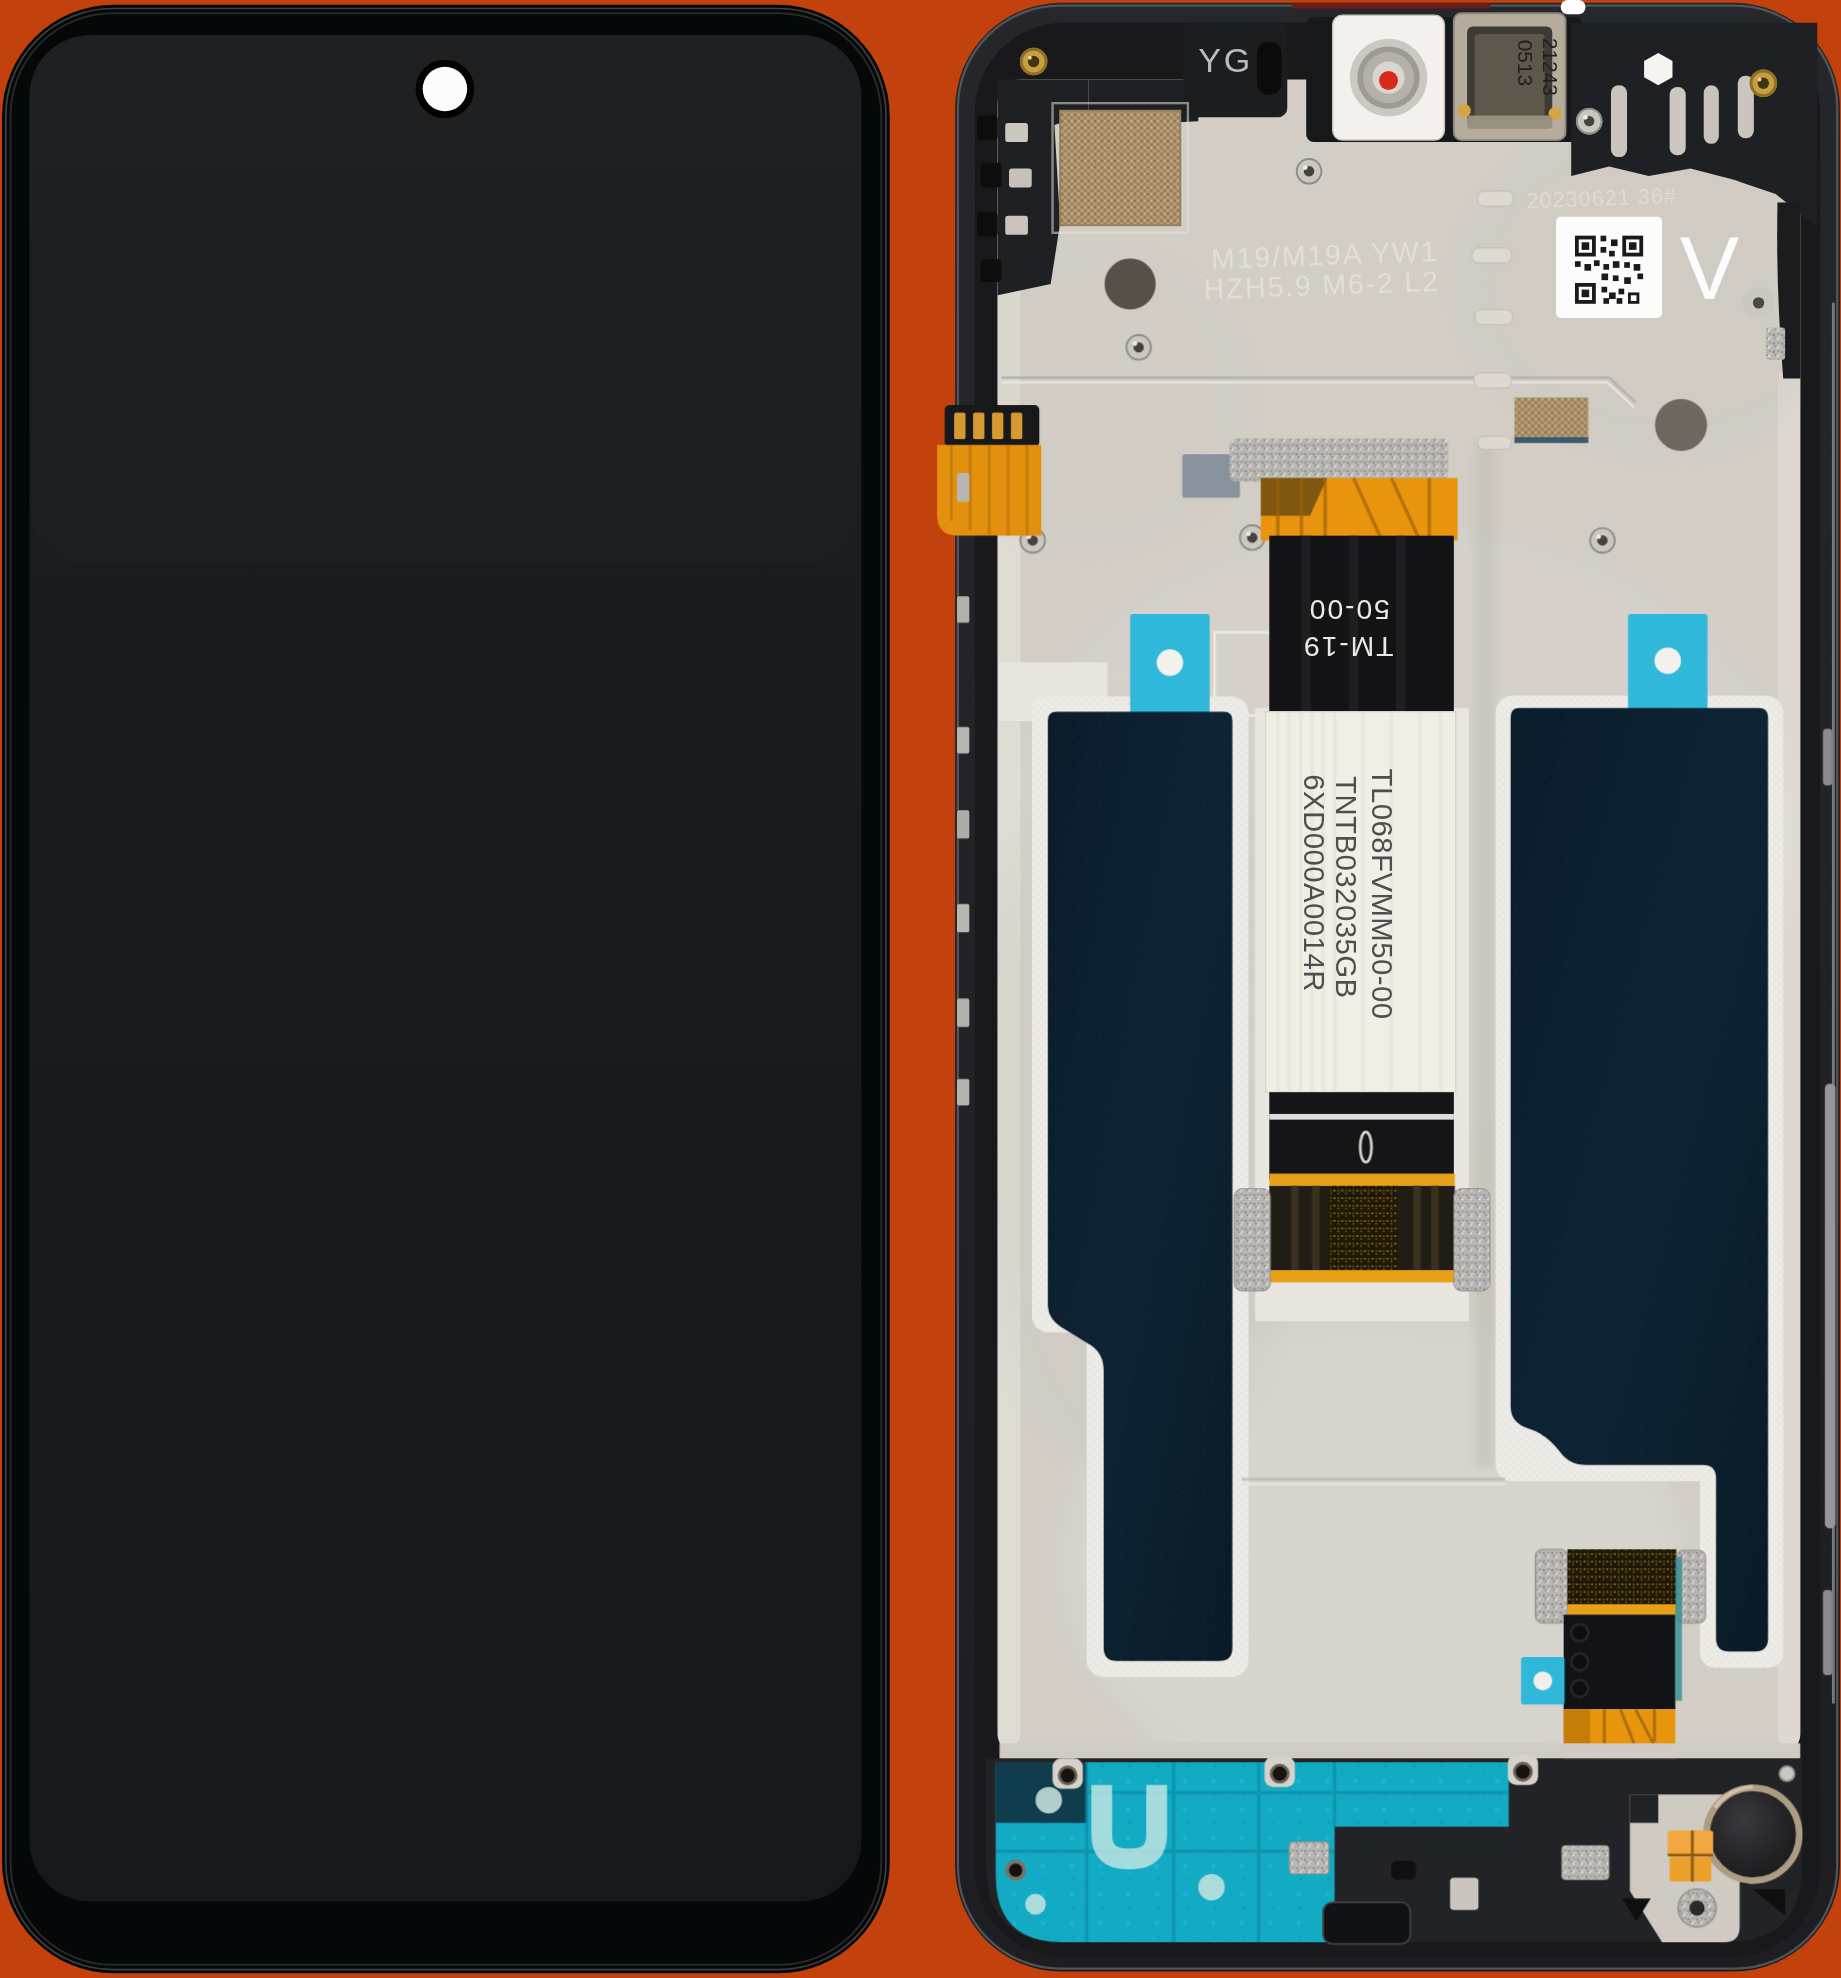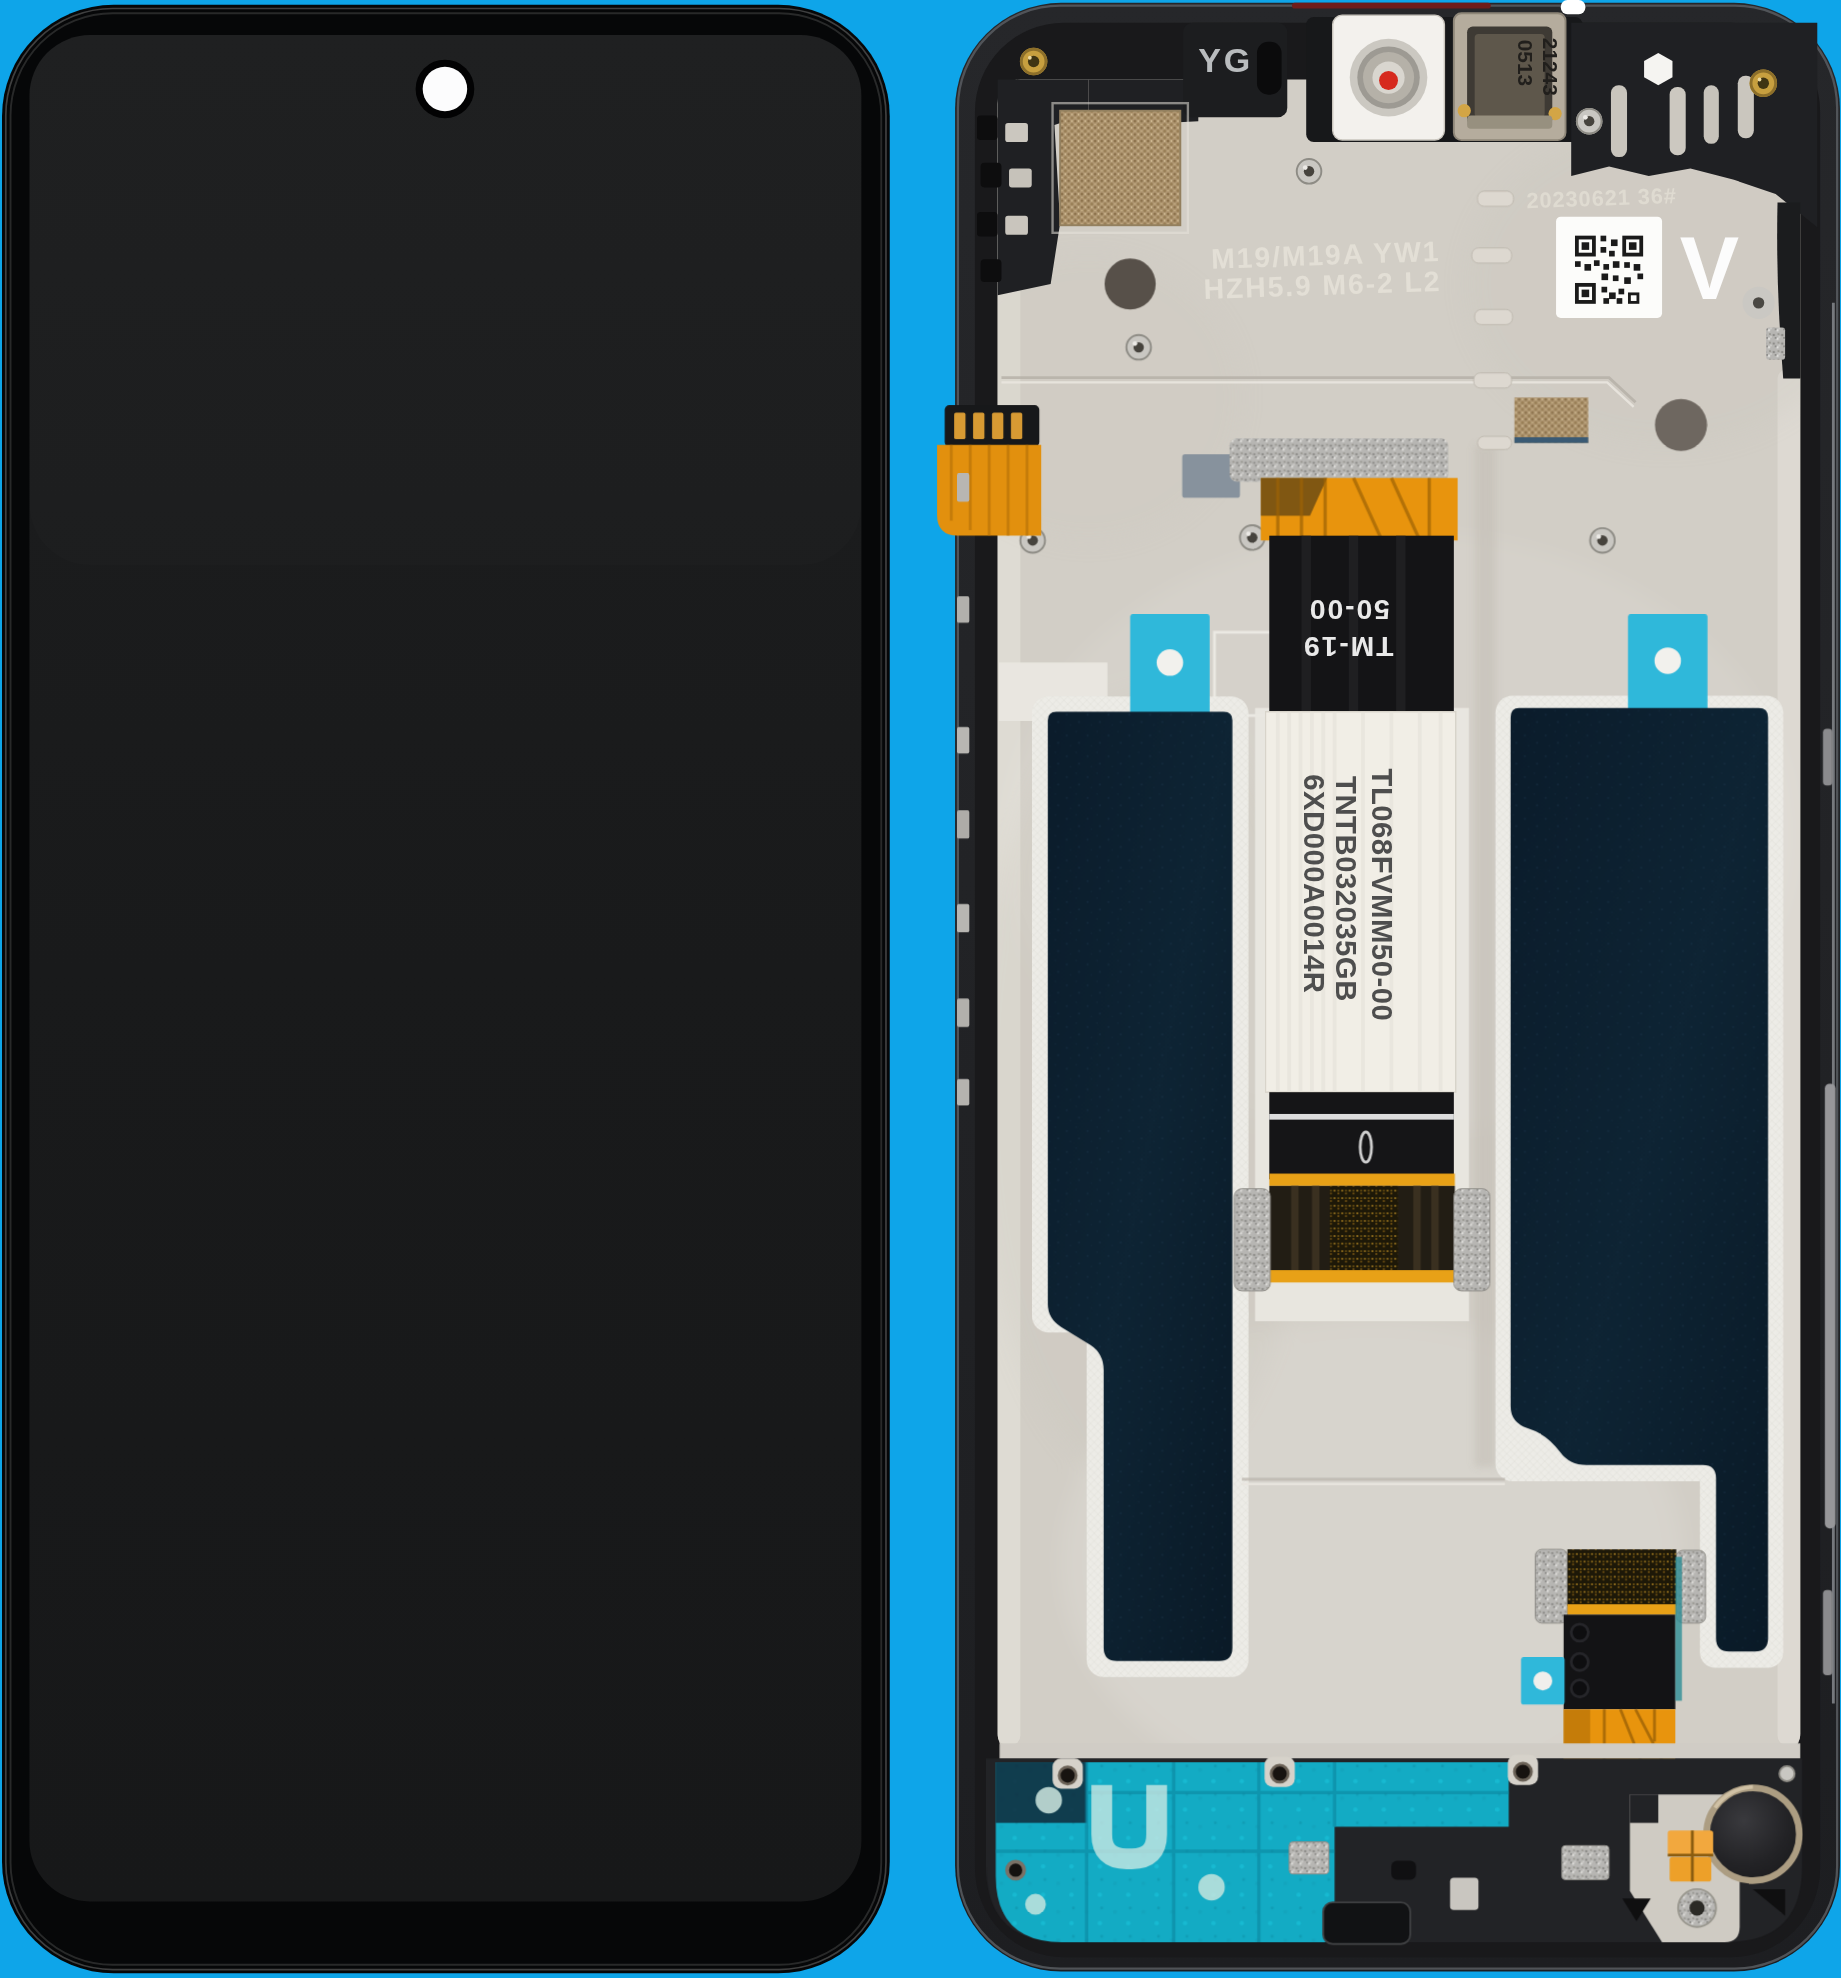--- a/index.html
+++ b/index.html
@@ -1,16 +1,16 @@
 <!DOCTYPE html>
 <html style="font-size:15px"><head>
 <meta charset="utf-8">
 <style>
 html,body{margin:0;padding:0;background:#ffffff;}
-.wrap{position:relative;width:1842px;height:1979px;background:#0ea5e9;overflow:hidden;font-family:"Liberation Sans",sans-serif;font-weight:bold;}
+.wrap{position:relative;width:1842px;height:1979px;background:#c2410c;overflow:hidden;font-family:"Liberation Sans",sans-serif;}
 svg{position:absolute;top:0;left:0;display:block;}
 </style>
 </head>
 <body>
 <div class="wrap">
 <svg width="1842" height="1979" viewBox="0 0 1946 2091">
 <defs>
 <linearGradient id="gScreen" x1="0" y1="0" x2="0" y2="1">
 <stop offset="0" stop-color="#1d1e1f"></stop>
           <stop offset="0.5" stop-color="#191a1b"></stop>

